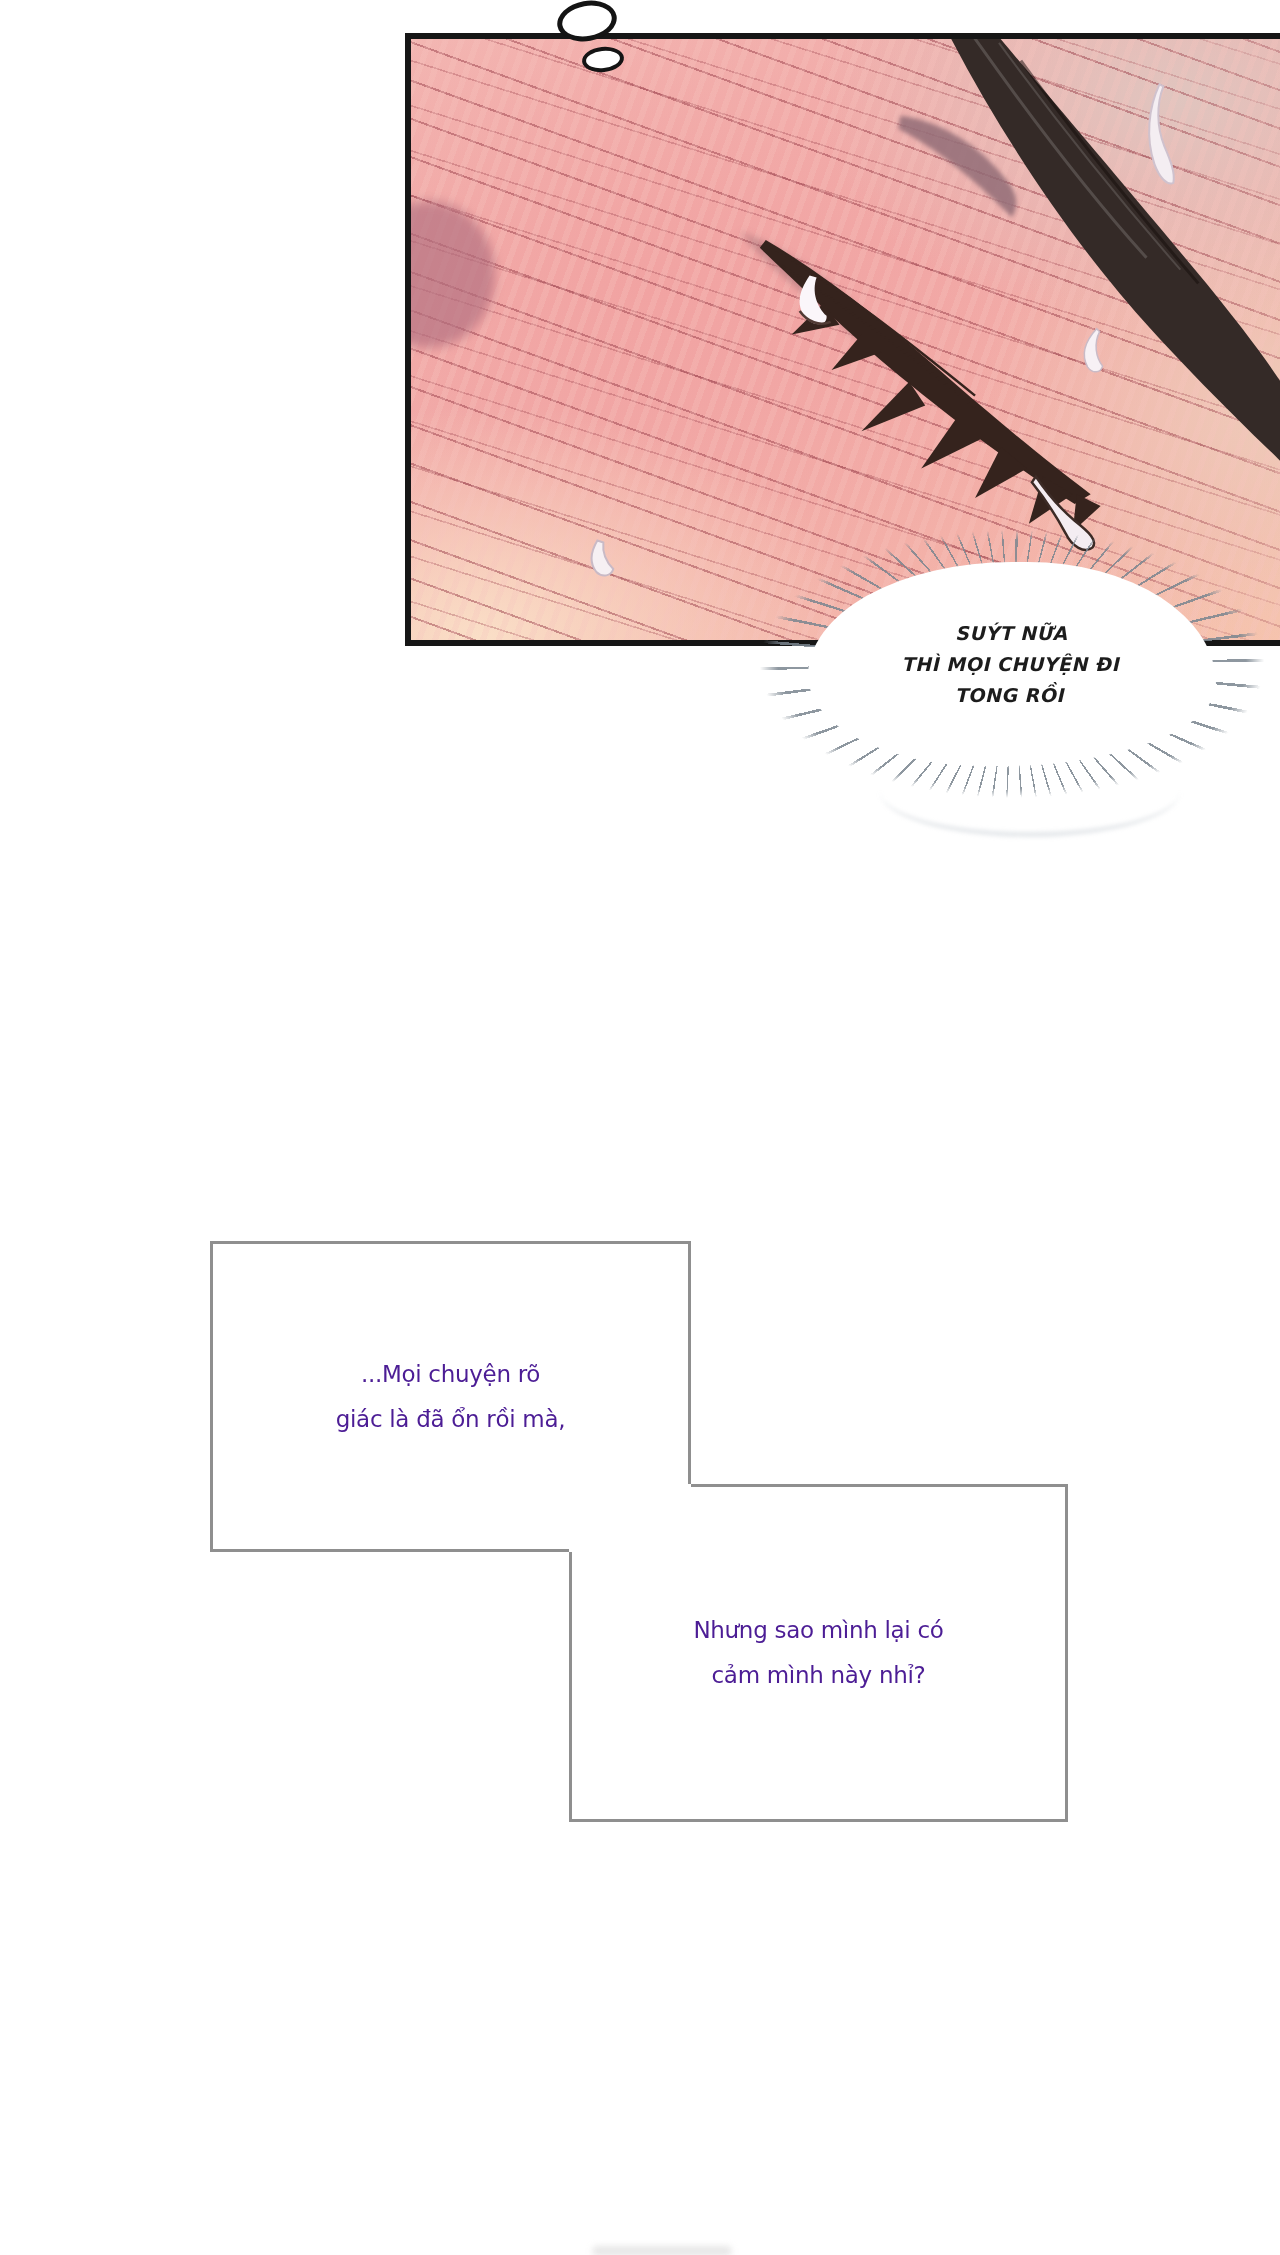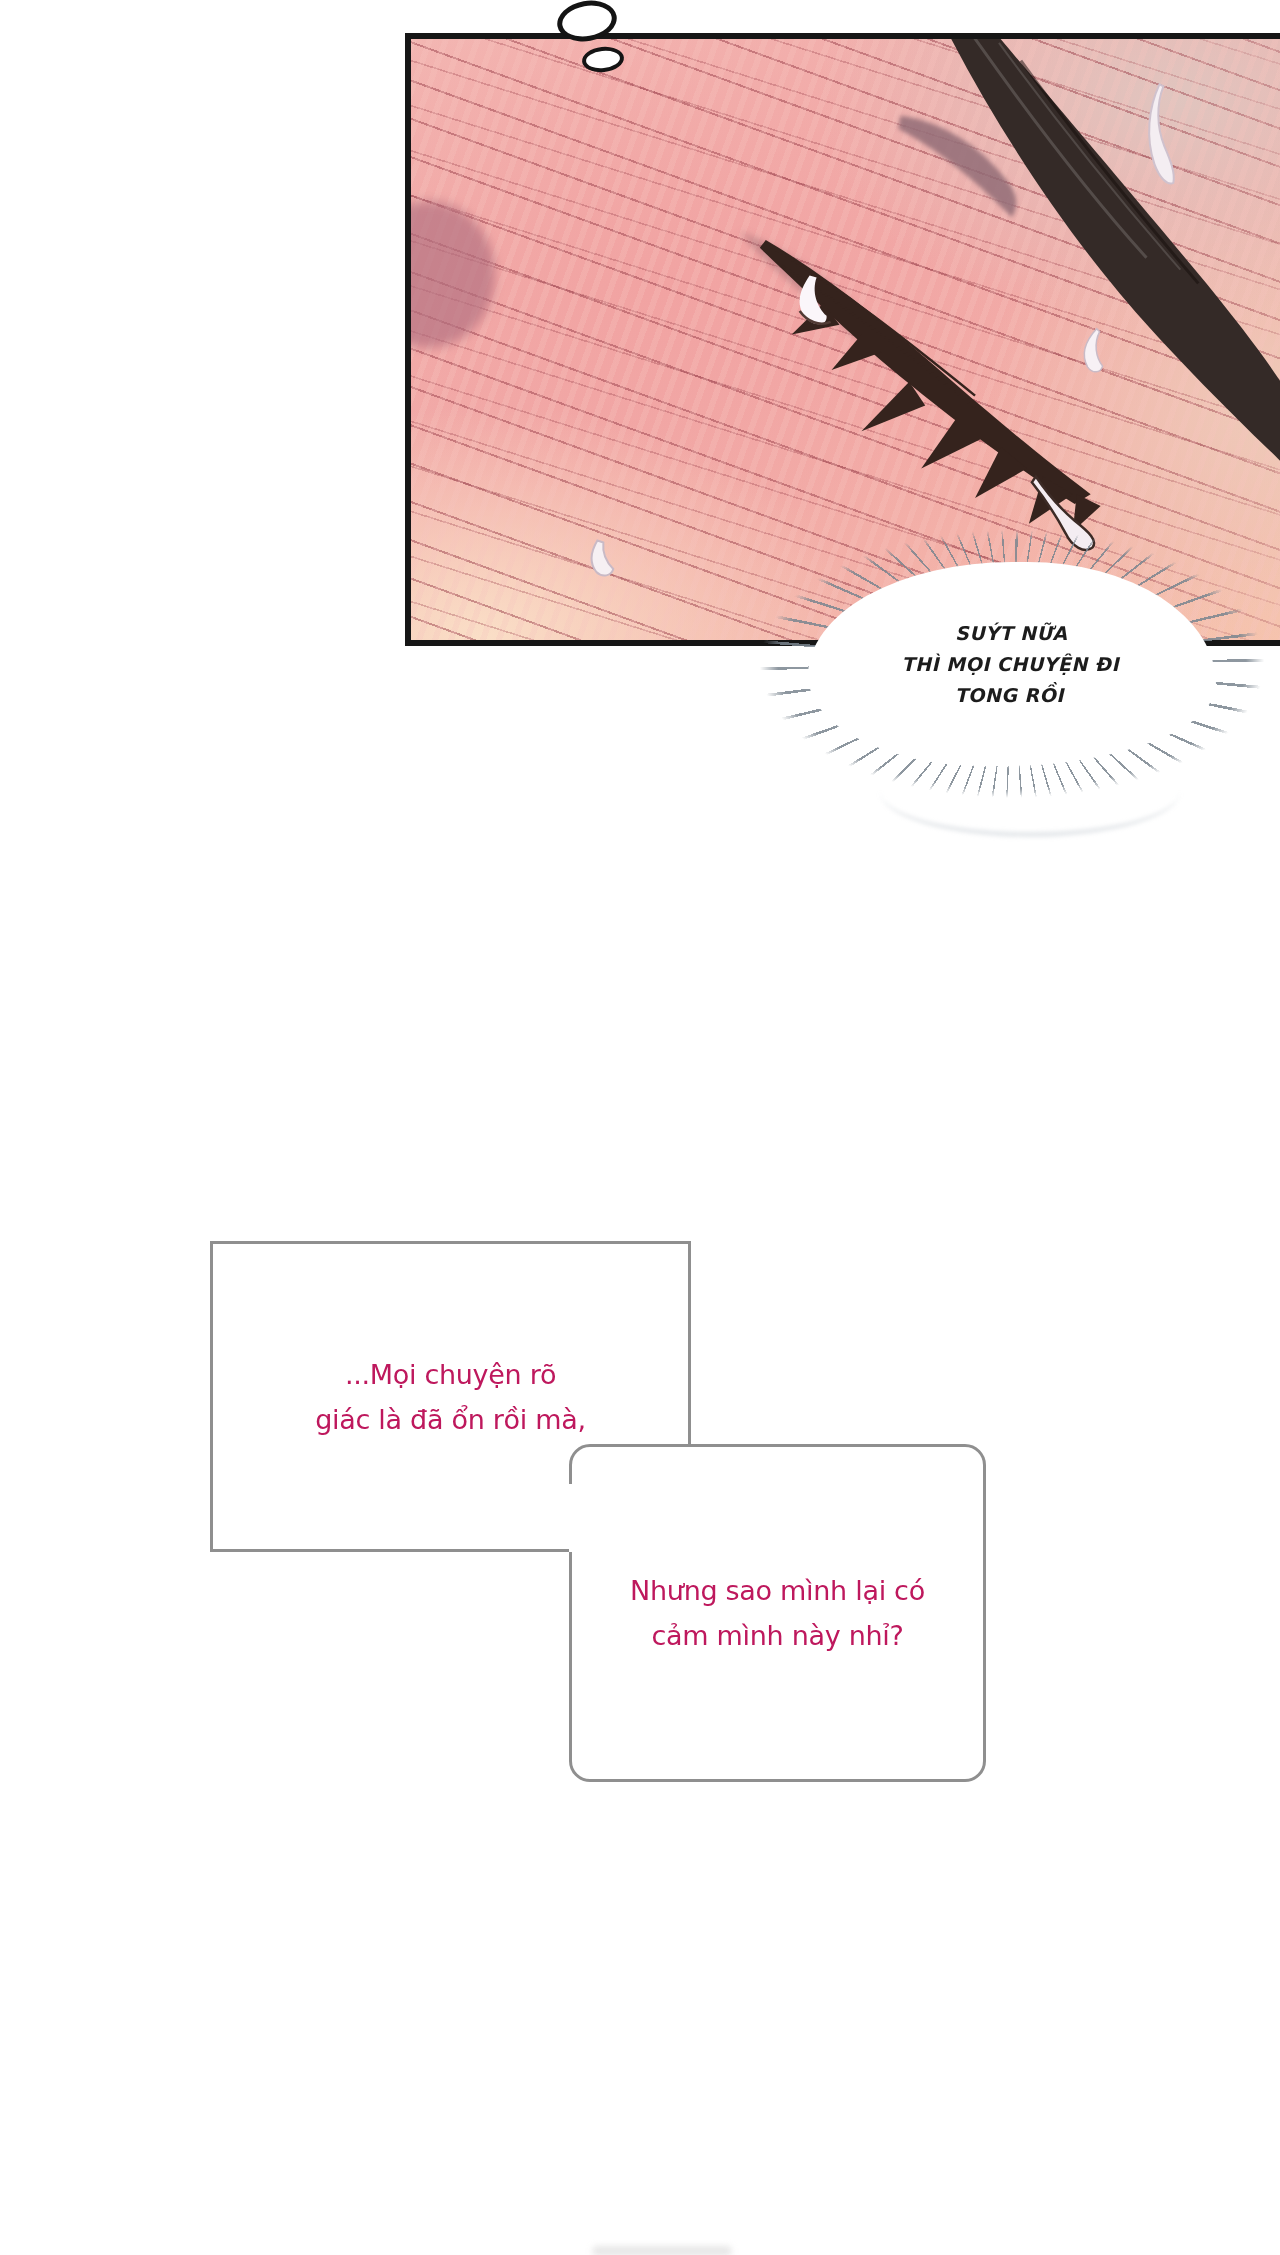--- a/index.html
+++ b/index.html
@@ -70,26 +70,26 @@
   .burst .burst-text span { display:block; }
   .faint-arc {
     position:absolute; left:880px; top:746px; width:300px; height:86px; border-radius:50%;
     border-bottom:5px solid rgba(170,180,188,.30); filter:blur(2px); z-index:4;
   }
 
   
   .caption {
     position:absolute; box-sizing:border-box; background:#ffffff; border:3px solid #8f8f8f;
     display:flex; align-items:center; justify-content:center; text-align:center;
-    color:#be185d; font-size:27px; line-height:45px; letter-spacing:-.3px;
+    color:#4c1d95; font-size:23px; line-height:45px; letter-spacing:-.3px;
   }
   .caption p { margin:0; }
   .caption span { display:block; }
   .caption.box1 { left:210px; top:1241px; width:481px; height:311px; z-index:1; }
-  .caption.box2 { left:569px; top:1444px; width:417px; height:338px; z-index:2;border-radius:21px; }
+  .caption.box2 { left:569px; top:1484px; width:499px; height:338px; z-index:2; }
   .patch { position:absolute; left:569px; top:1484px; width:122px; height:68px; background:#ffffff; z-index:3; }
 
   .watermark {
     position:absolute; left:592px; top:2246px; width:140px; height:10px;
     background:rgba(185,185,185,.35); border-radius:6px; filter:blur(3px);
   }
 </style>
 </head>
 <body>
 

